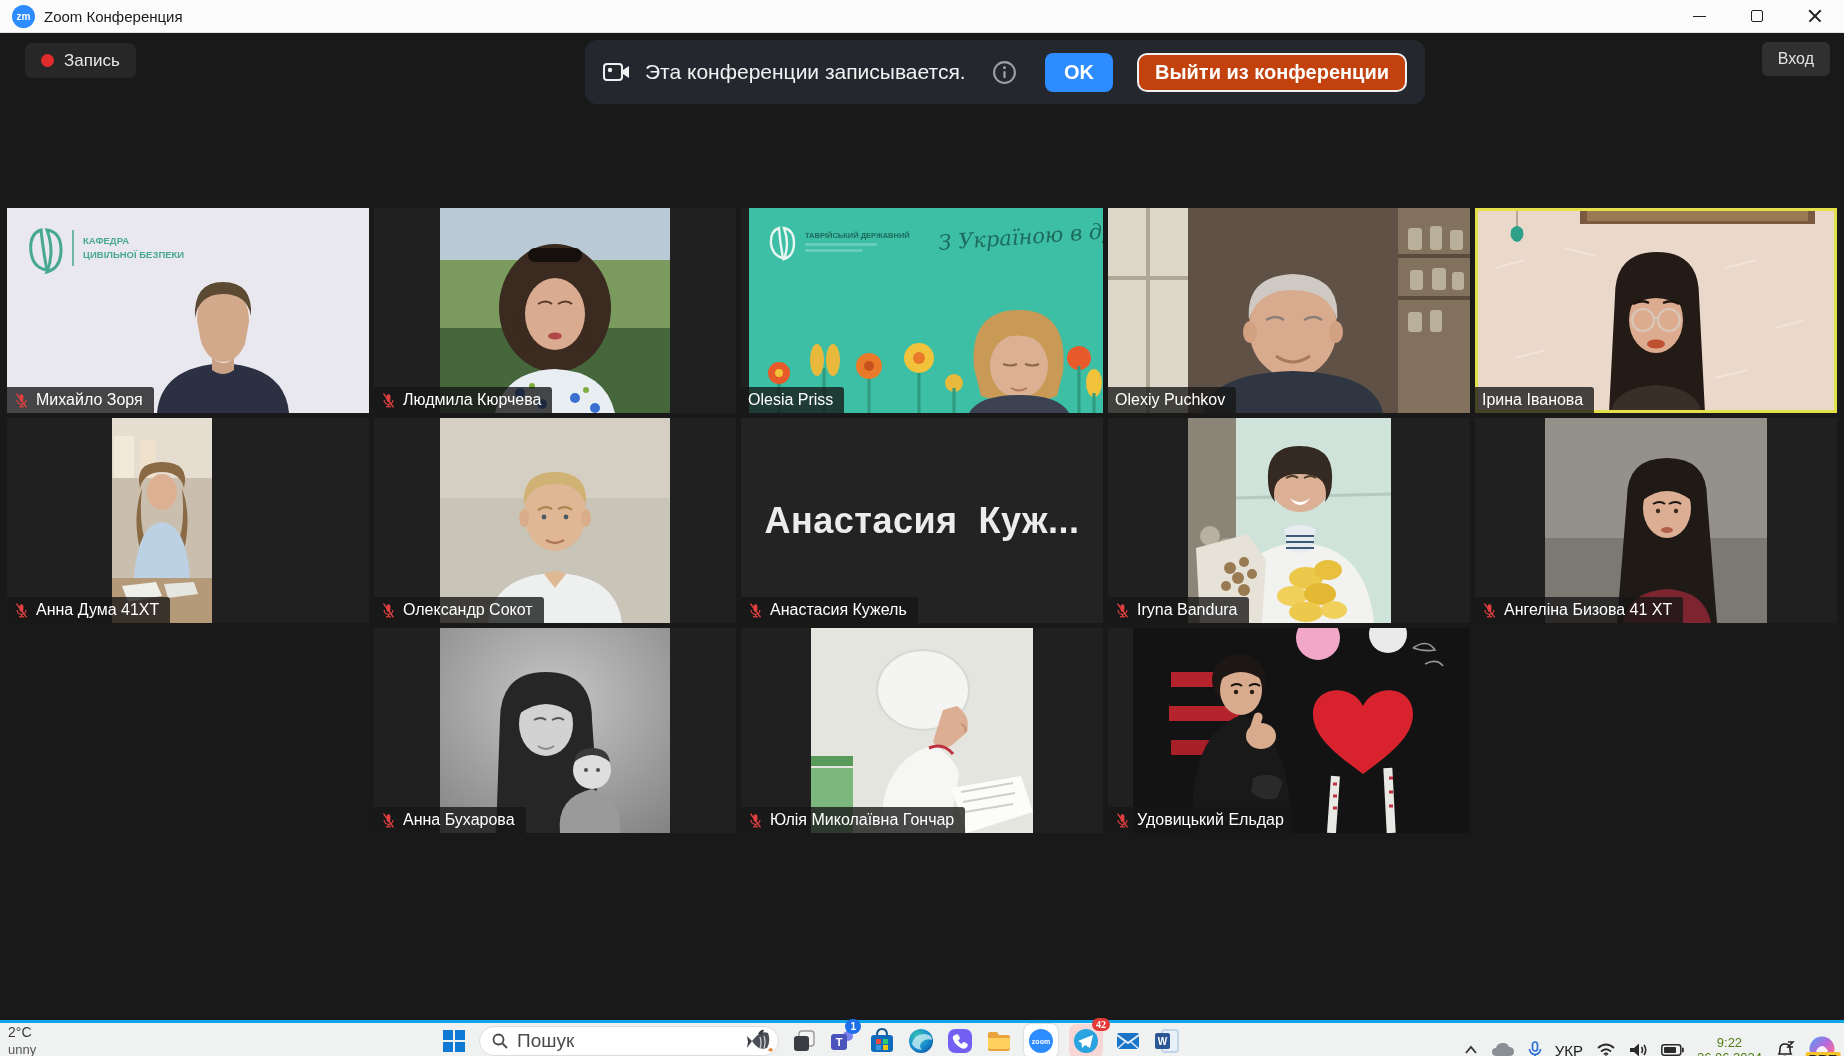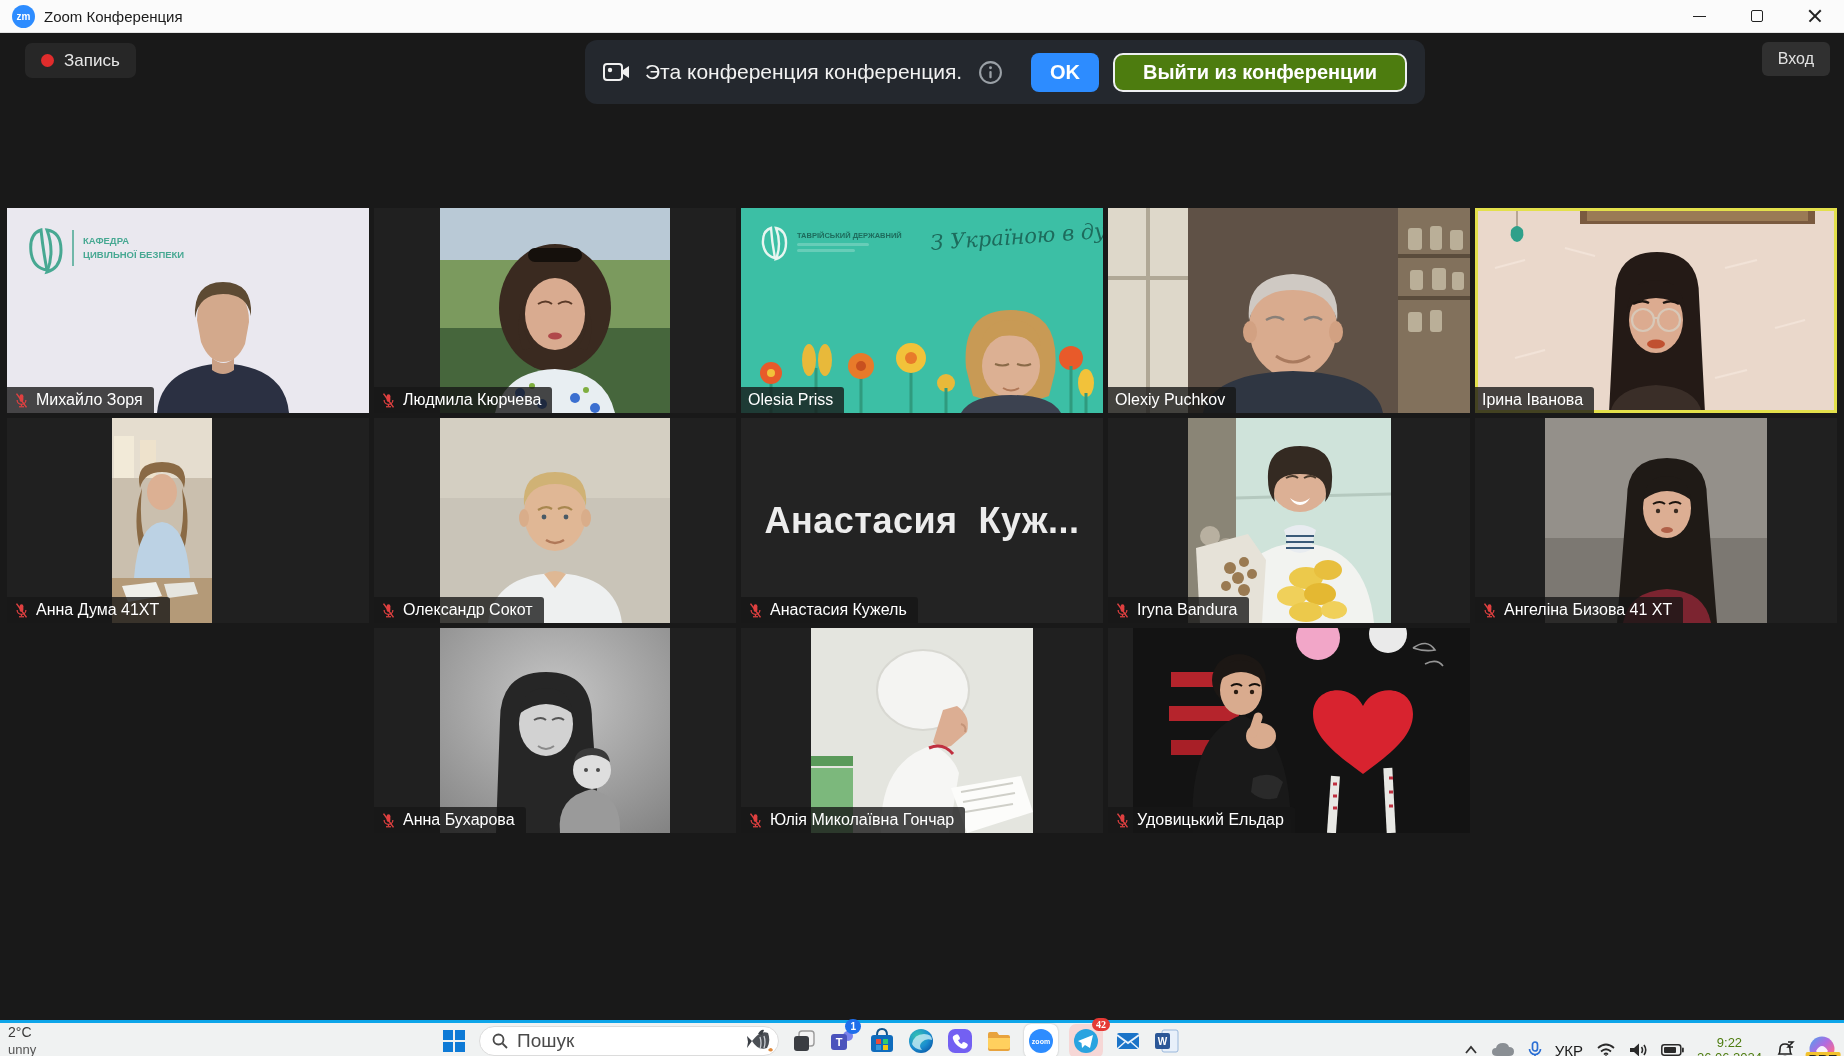--- a/index.html
+++ b/index.html
@@ -24,22 +24,22 @@
   
   .record-pill { position:absolute; top:43px; left:25px; height:35px; background:#272727; border-radius:7px;
                  display:flex; align-items:center; gap:10px; padding:0 16px; color:#e8e8e8; font-size:17px; z-index:20;}
   .rec-dot { width:13px; height:13px; border-radius:50%; background:#e02c2c; }
   .toast { position:absolute; top:40px; left:585px; width:840px; height:64px; background:#24282e;
            border-radius:12px; display:flex; align-items:center; padding:0 18px; gap:14px; z-index:20;}
   .toast-text { color:#f2f2f2; font-size:21px; }
   .info-circ { margin-left:auto; width:25px; height:25px; flex:0 0 auto; }
   .btn-ok { background:#2D8CFF; color:#fff; font-weight:bold; font-size:20px; border:none;
             border-radius:8px; padding:8px 19px; margin-left:14px; }
-  .btn-leave { background:#4d7c0f; color:#fff; font-weight:bold; font-size:20px;
-               border:2.5px solid #eef0f2; border-radius:10px; padding:6px 28px; }
+  .btn-leave { background:#c2410c; color:#fff; font-weight:bold; font-size:20px;
+               border:2.5px solid #eef0f2; border-radius:10px; padding:6px 16px; margin-left:10px; }
   .signin { position:absolute; top:42px; right:14px; background:#303030; color:#e2e2e2;
             font-size:16px; border-radius:6px; padding:8px 16px; z-index:20;}
 
   
   .grid { position:absolute; top:208px; left:0; width:100%; }
   .vrow { display:flex; justify-content:center; gap:5px; margin-bottom:5px; }
   .tile { position:relative; width:362px; height:205px; background:#202020; overflow:hidden; }
   .vid { position:absolute; top:0; height:100%; }
   .vid svg { width:100%; height:100%; display:block; }
   .active-ring { position:absolute; inset:0; border:3px solid #E3E04B; pointer-events:none; z-index:5;}
@@ -95,21 +95,21 @@
   <span class="rec-dot"></span>
   <span>Запись</span>
 </div>
 
 <div class="toast">
   <svg width="28" height="22" viewBox="0 0 28 22">
     <rect x="1" y="3" width="18" height="16" rx="3" fill="none" stroke="#f0f0f0" stroke-width="2"></rect>
     <path d="M20 9 L26 5 L26 17 L20 13 Z" fill="#f0f0f0"></path>
     <circle cx="7" cy="9" r="2.2" fill="#f0f0f0"></circle>
   </svg>
-  <span class="toast-text">Эта конференция конференция.</span>
+  <span class="toast-text">Эта конференции записывается.</span>
   <svg class="info-circ" viewBox="0 0 24 24">
     <circle cx="12" cy="12" r="10" fill="none" stroke="#9aa0a6" stroke-width="2"></circle>
     <circle cx="12" cy="7.5" r="1.4" fill="#9aa0a6"></circle>
     <rect x="10.9" y="10.5" width="2.2" height="7" rx="1" fill="#9aa0a6"></rect>
   </svg>
   <button class="btn-ok">OK</button>
   <button class="btn-leave">Выйти из конференции</button>
 </div>
 
 <div class="signin">Вход</div>
@@ -179,21 +179,21 @@
               <line x1="12" y1="18" x2="12" y2="21" stroke="#E04040" stroke-width="2"></line>
               <line x1="8" y1="22" x2="16" y2="22" stroke="#E04040" stroke-width="2"></line>
               <line x1="4" y1="1" x2="20" y2="23" stroke="#E04040" stroke-width="2.4"></line>
             </svg>
         </span>
         <span>Людмила Кюрчева</span>
       </div>
     </div>
 
     <div class="tile">
-      <div class="vid" style="left:0;width:362px">
+      <div class="vid" style="left:8px;width:362px">
         <svg viewBox="0 0 362 205" preserveAspectRatio="none">
           <rect width="362" height="205" fill="#3cbfa5"></rect>
           <g>
             <path d="M30 20 q-9 3 -8 16 q2 12 12 14 q-3 -15 -4 -30 Z" fill="none" stroke="#e8f5f0" stroke-width="2.4"></path>
             <path d="M35 20 q10 2 10 15 q0 13 -10 16 q6 -15 0 -31 Z" fill="none" stroke="#e8f5f0" stroke-width="2.4"></path>
             <text x="56" y="30" font-size="7.5" font-weight="bold" fill="#1d6b5c">ТАВРІЙСЬКИЙ ДЕРЖАВНИЙ</text>
             <rect x="56" y="35" width="72" height="3" rx="1.5" fill="#67cdb8"></rect>
             <rect x="56" y="41" width="58" height="3" rx="1.5" fill="#67cdb8"></rect>
           </g>
           <text x="190" y="42" font-size="21" font-family="DejaVu Serif, serif" font-style="italic" fill="#1d6b5c" transform="rotate(-4 190 42)">З Україною в душі</text>

